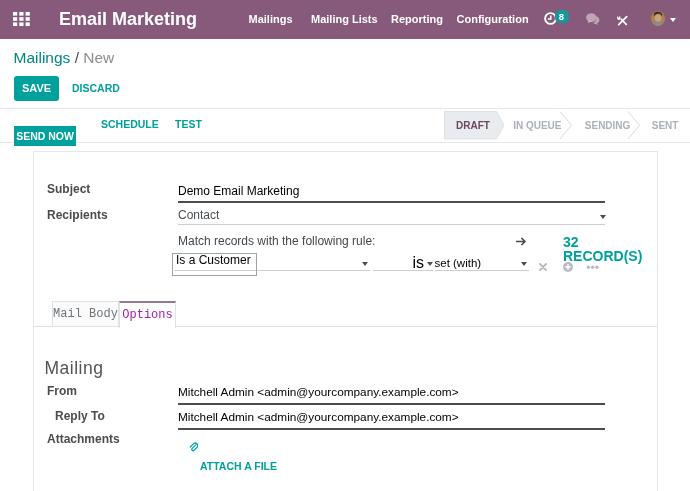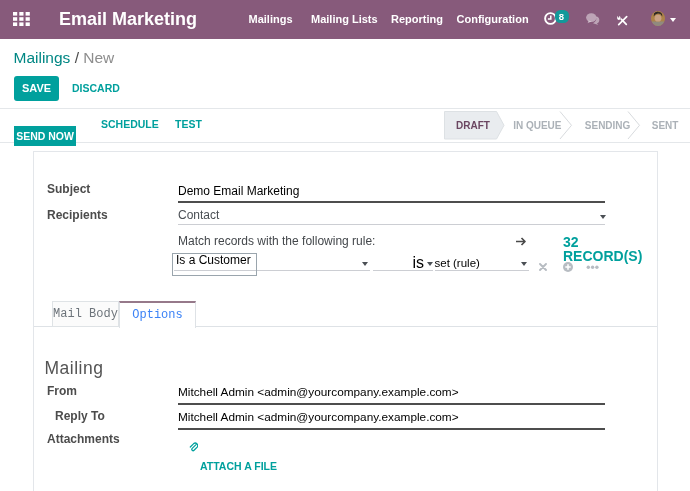--- a/index.html
+++ b/index.html
@@ -30,21 +30,21 @@
 .lbl { position:absolute; left:13px; height:16px; line-height:16px; font-size:12px; font-weight:700; color:#4c4c4c; white-space:nowrap; }
 .val { position:absolute; left:144px; height:16px; line-height:16px; font-size:12px; color:#000; white-space:nowrap; }
 .uld { position:absolute; height:2px; background:#4d4d4d; }
 .ull { position:absolute; height:1px; background:#ccced3; }
 .caret { position:absolute; width:0; height:0; border-left:3.5px solid transparent; border-right:3.5px solid transparent; border-top:4px solid #4a4f54; }
 
 
 #tabs { position:absolute; left:0px; top:149px; width:623px; height:26px; border-bottom:1px solid #dee2e6;font-family:Liberation Mono, monospace; }
 .tab { position:absolute; top:0; height:26px; line-height:25px; font-size:12px; text-align:center; }
 #tab1 { left:18px; width:67px; color:#6d747b; background:#fbfbfb; border:1px solid #dfe3e6; }
-#tab2 { left:85px; width:77px; color:#3b82f6; background:#fff; border:1px solid #dee2e6; border-top:2px solid #96798a; border-bottom:none; height:27px; }
+#tab2 { left:85px; width:57px; color:#a21caf; background:#fff; border:1px solid #dee2e6; border-top:2px solid #96798a; border-bottom:none; height:27px; }
 
 #heading { position:absolute; left:10.5px; top:205.5px; height:20px; line-height:20px; font-size:17.5px; letter-spacing:0.5px; color:#545454; }
 </style>
 </head>
 <body>
 
 <div id="navbar">
   <svg class="abs" style="left:13px; top:12px;" width="17" height="14" viewBox="0 0 17 14">
     <g fill="#fff">
       <rect x="0" y="0" width="4.2" height="3.6"></rect>
@@ -140,21 +140,21 @@
     <path d="M0 4.5 h8 M5.5 1 l3.5 3.5 l-3.5 3.5" fill="none" stroke="#4a4a4a" stroke-width="1.7" stroke-linejoin="round"></path>
   </svg>
   <div class="abs" style="left:529px; top:82.5px; height:14px; line-height:14px; font-size:14px; font-weight:700; color:#00A09D;">32 RECORD(S)</div>
 
   <div class="ull" style="left:139.5px; top:118px; width:196px;"></div>
   <div class="abs" style="left:138px; top:101px; width:85px; height:23px; border:1px solid #9aa5ad; font-size:12px; color:#000; line-height:13px; padding-left:3px;">Is a Customer</div>
   <div class="caret" style="left:327.5px; top:109.5px;"></div>
   <div class="abs" style="left:338.5px; top:103.5px; height:14px; line-height:14px; font-size:16px; color:#000;margin-left:40px;">is</div>
   <div class="ull" style="left:338.5px; top:118px; width:60px;"></div>
   <div class="caret" style="left:392.5px; top:109.5px;"></div>
-  <div class="abs" style="left:400.5px; top:103.5px; height:14px; line-height:14px; font-size:11.5px; color:#000;">set (rule)</div>
+  <div class="abs" style="left:400.5px; top:103.5px; height:14px; line-height:14px; font-size:11.5px; color:#000;">set (with)</div>
   <div class="ull" style="left:401px; top:118px; width:94px;"></div>
   <div class="caret" style="left:486.5px; top:109.5px;"></div>
 
   <svg class="abs" style="left:504.5px; top:110.5px;" width="8" height="8" viewBox="0 0 8 8">
     <path d="M1 1 L7 7 M7 1 L1 7" stroke="#b7bcc2" stroke-width="1.9" stroke-linecap="round"></path>
   </svg>
   <svg class="abs" style="left:528.5px; top:109.5px;" width="10" height="10" viewBox="0 0 10 10">
     <circle cx="5" cy="5" r="5" fill="#b7bcc2"></circle>
     <path d="M5 2.3 v5.4 M2.3 5 h5.4" stroke="#fff" stroke-width="1.5"></path>
   </svg>

